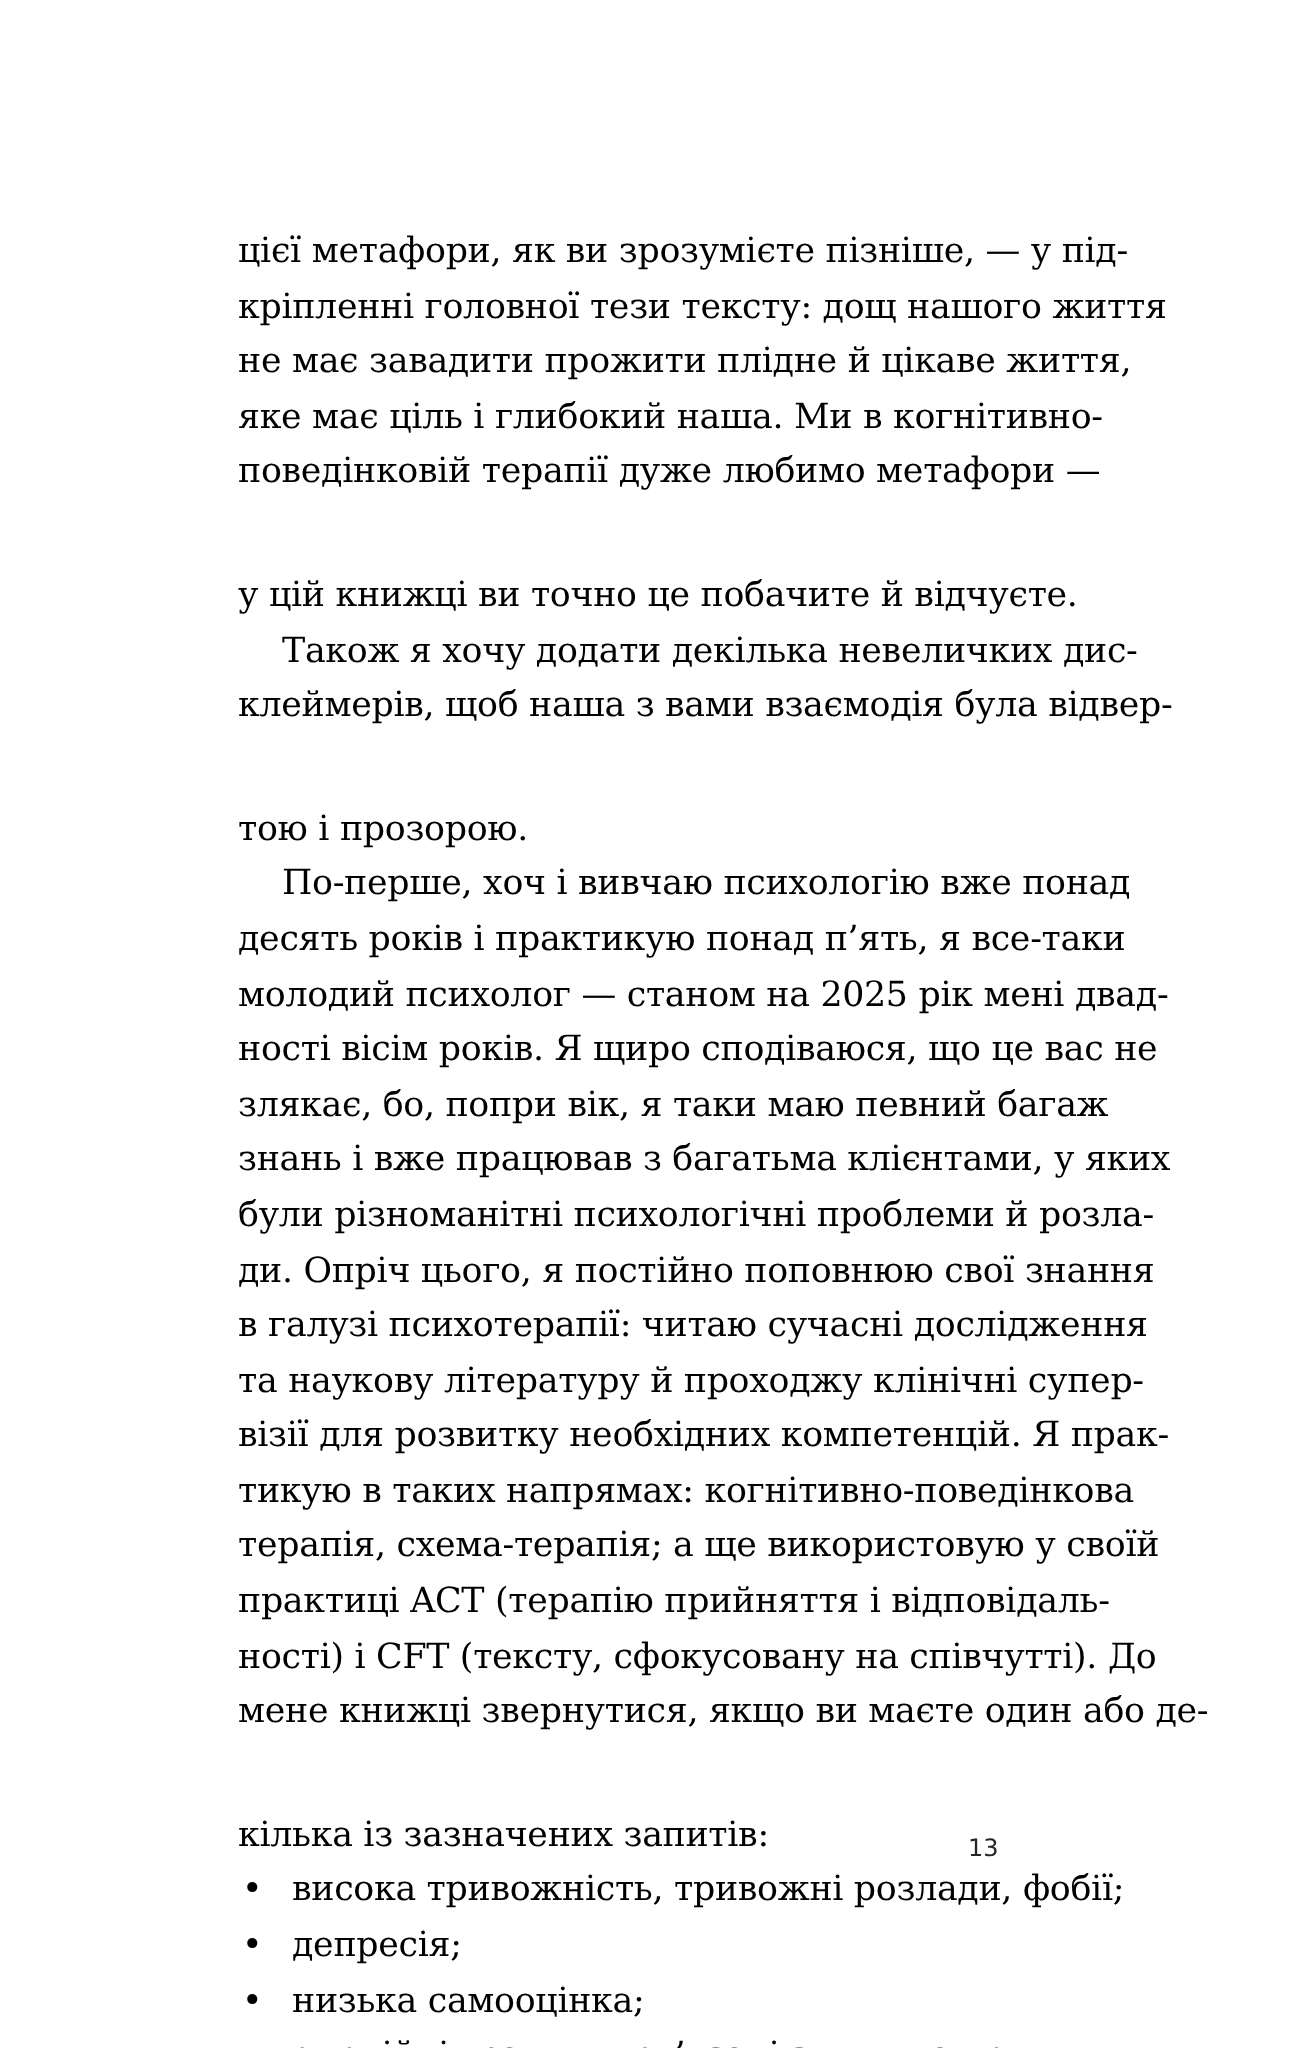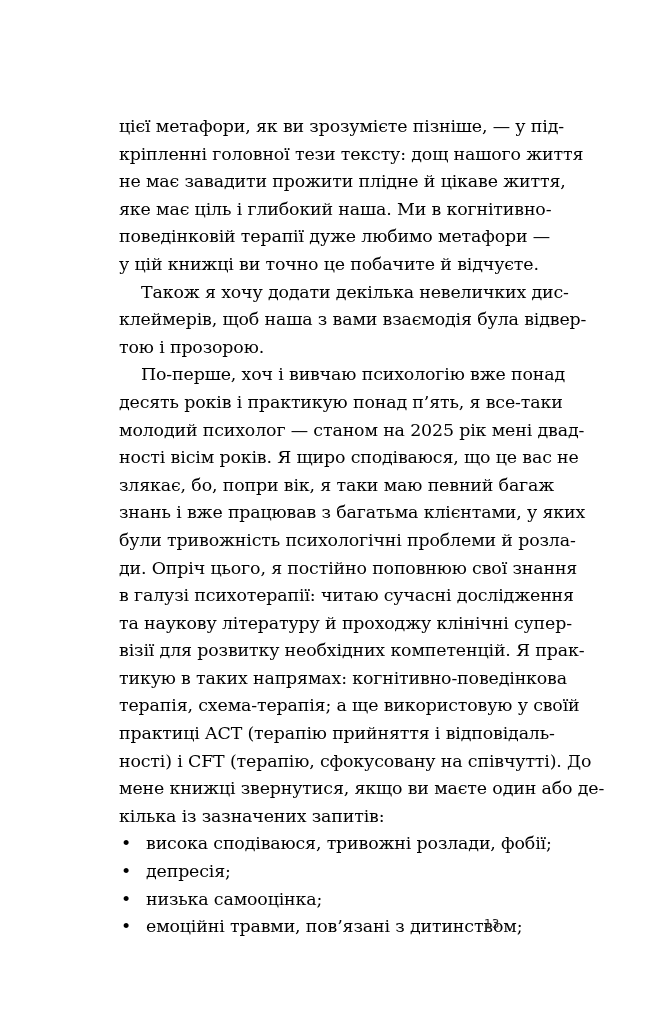--- a/index.html
+++ b/index.html
@@ -33,20 +33,21 @@
     }
     .line {
       display: block;
       white-space: nowrap;
       height: 27.6px;
       text-align: justify;
       text-align-last: justify;
     }
     .line.last {
       text-align-last: left;
+      margin-top: 34px;
     }
     .line.indent {
       padding-left: 22px;
     }
     .bullet-list {
       margin: 0;
       padding: 0;
       list-style: none;
     }
     .bullet-item {
@@ -92,37 +93,37 @@
       <span class="line last">тою і прозорою.</span>
     </div>
 
     <div>
       <span class="line indent">По-перше, хоч і вивчаю психологію вже понад</span>
       <span class="line">десять років і практикую понад п’ять, я все-таки</span>
       <span class="line">молодий психолог — станом на 2025 рік мені двад-</span>
       <span class="line">ності вісім років. Я щиро сподіваюся, що це вас не</span>
       <span class="line">злякає, бо, попри вік, я таки маю певний багаж</span>
       <span class="line">знань і вже працював з багатьма клієнтами, у яких</span>
-      <span class="line">були тривожність психологічні проблеми й розла-</span>
+      <span class="line">були різноманітні психологічні проблеми й розла-</span>
       <span class="line">ди. Опріч цього, я постійно поповнюю свої знання</span>
       <span class="line">в галузі психотерапії: читаю сучасні дослідження</span>
       <span class="line">та наукову літературу й проходжу клінічні супер-</span>
       <span class="line">візії для розвитку необхідних компетенцій. Я прак-</span>
       <span class="line">тикую в таких напрямах: когнітивно-поведінкова</span>
       <span class="line">терапія, схема-терапія; а ще використовую у своїй</span>
       <span class="line">практиці ACT (терапію прийняття і відповідаль-</span>
-      <span class="line">ності) і CFT (терапію, сфокусовану на співчутті). До</span>
+      <span class="line">ності) і CFT (тексту, сфокусовану на співчутті). До</span>
       <span class="line">мене книжці звернутися, якщо ви маєте один або де-</span>
       <span class="line last">кілька із зазначених запитів:</span>
     </div>
 
     <ul class="bullet-list">
       <li class="bullet-item">
         <span class="bullet-dot">•</span>
-        <span>висока сподіваюся, тривожні розлади, фобії;</span>
+        <span>висока тривожність, тривожні розлади, фобії;</span>
       </li>
       <li class="bullet-item">
         <span class="bullet-dot">•</span>
         <span>депресія;</span>
       </li>
       <li class="bullet-item">
         <span class="bullet-dot">•</span>
         <span>низька самооцінка;</span>
       </li>
       <li class="bullet-item">

